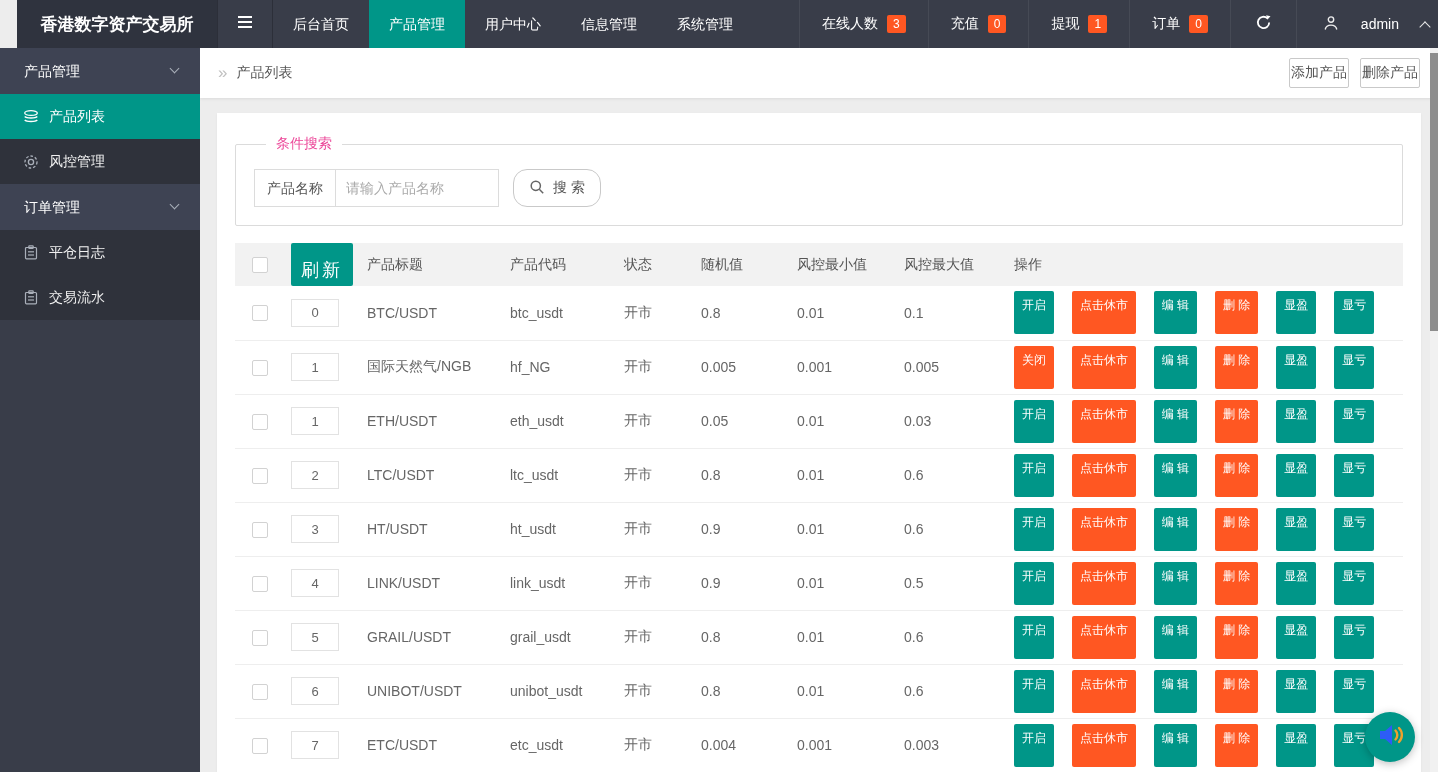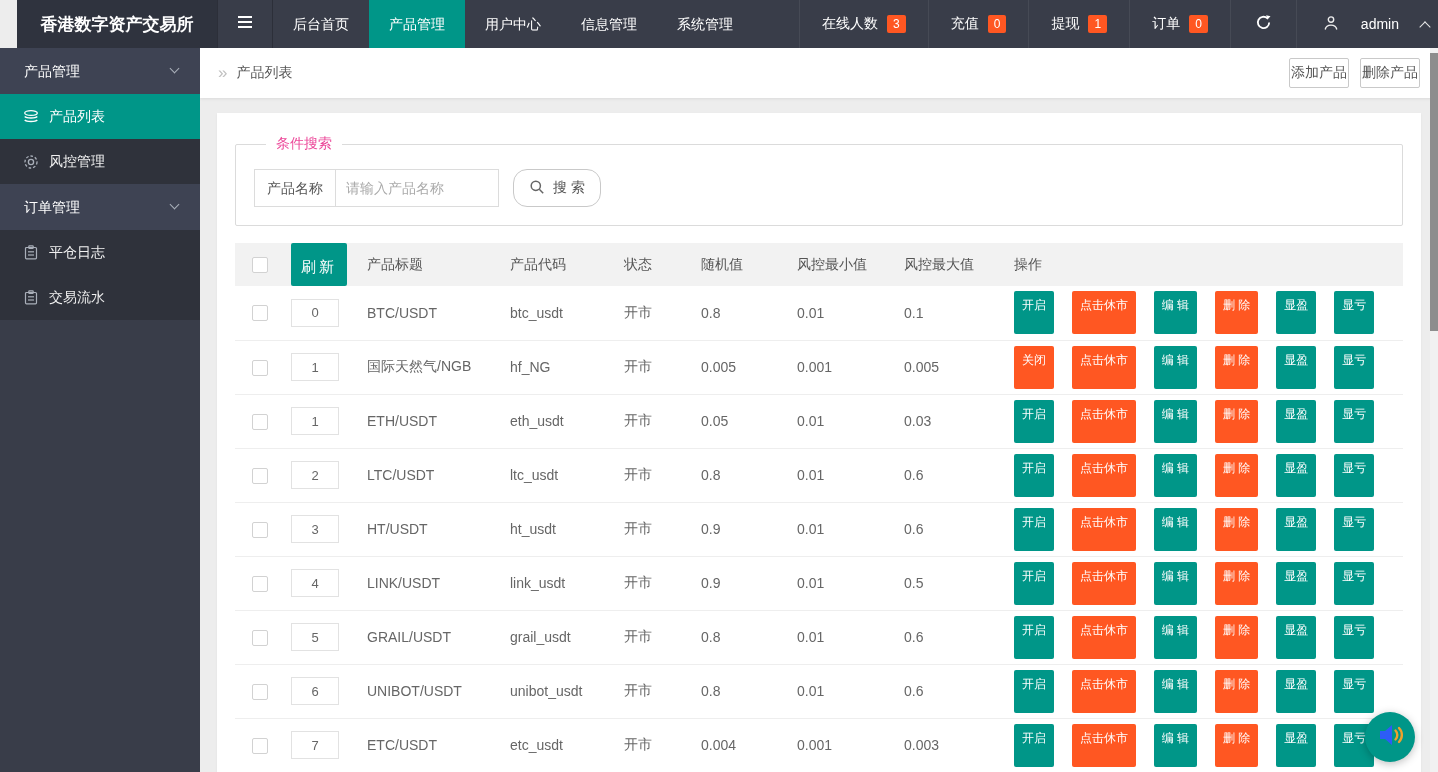--- a/index.html
+++ b/index.html
@@ -69,21 +69,21 @@
   
   table { width:100%; border-collapse:collapse; margin-top:17px; table-layout:fixed; }
   thead th { background:#f2f2f2; height:38px; font-weight:normal; color:#555; font-size:14px;
              text-align:left; padding-left:8px; }
   tbody td { height:54px; border-bottom:1px solid #eee; color:#666; font-size:14px; padding-left:8px;
              white-space:nowrap; overflow:hidden; }
   th.cell-check, td.cell-check { padding-left:17px; }
   .checkbox { width:16px; height:16px; border:1px solid #d2d2d2; border-radius:2px; background:#fff;
               display:inline-block; vertical-align:middle; cursor:pointer; }
   .btn-refresh { background:#009688; color:#fff; border:none; border-radius:2px; height:43px; padding:15px 10px;
-                 font-size:15px; letter-spacing:3px; cursor:pointer; }
+                 font-size:18px; letter-spacing:3px; cursor:pointer; }
   .sort-input { width:48px; height:28px; border:1px solid #e2e2e2; text-align:center; color:#666;
                 font-size:13px; outline:none; font-family:inherit; }
   .op-btn { display:inline-block; height:43px; line-height:28px; padding:0 8px; border-radius:2px;
             color:#fff; font-size:12px; margin-right:14px; cursor:pointer; white-space:pre; min-width:22px; text-align:center; }
   .op-teal { background:#009688; } .op-orange { background:#FF5722; }
 
   
   .float-help { position:fixed; width:50px; height:50px; border-radius:50%; background:#009688;
                 right:23px; bottom:10px; display:flex; align-items:center; justify-content:center;
                 box-shadow:0 2px 8px rgba(0,0,0,.25); cursor:pointer; z-index:50; }

